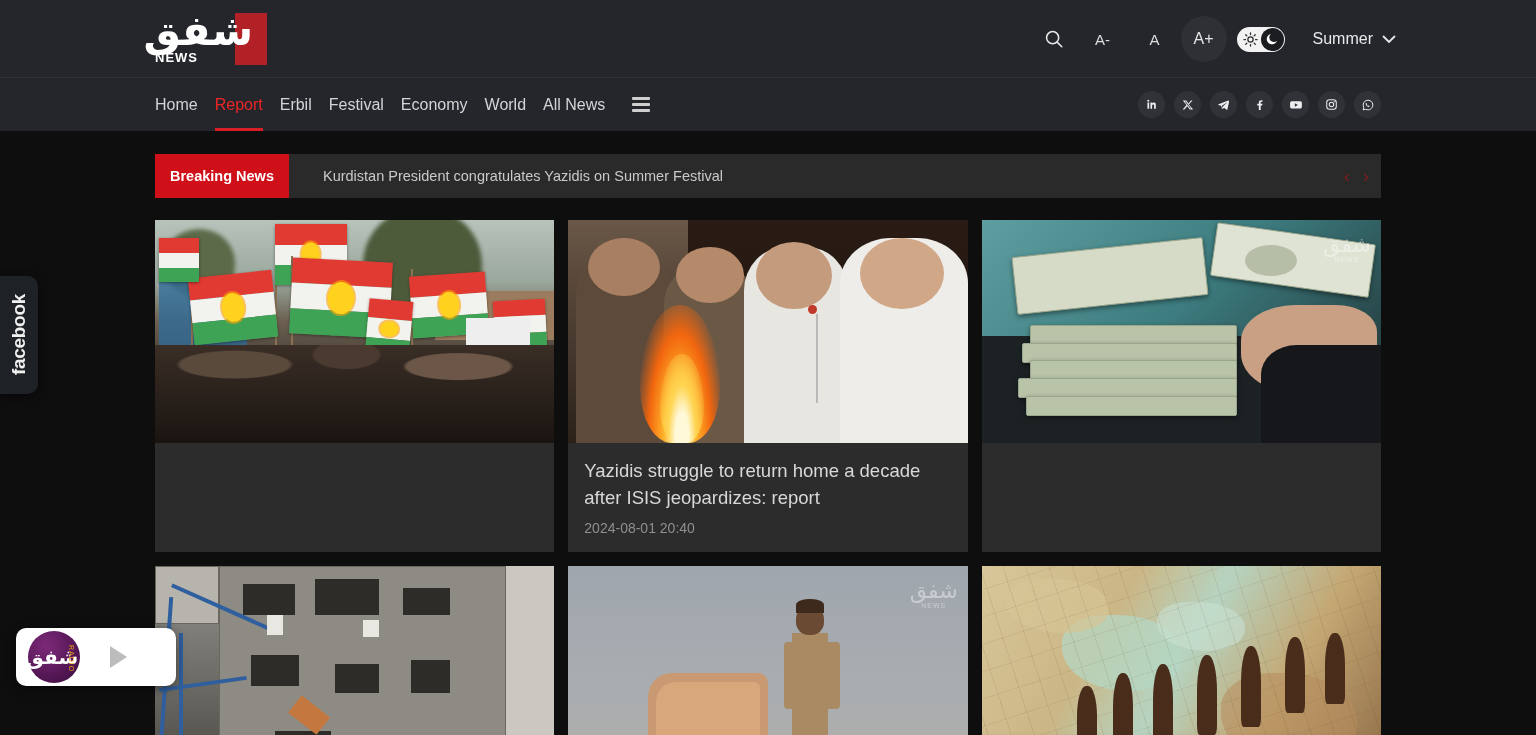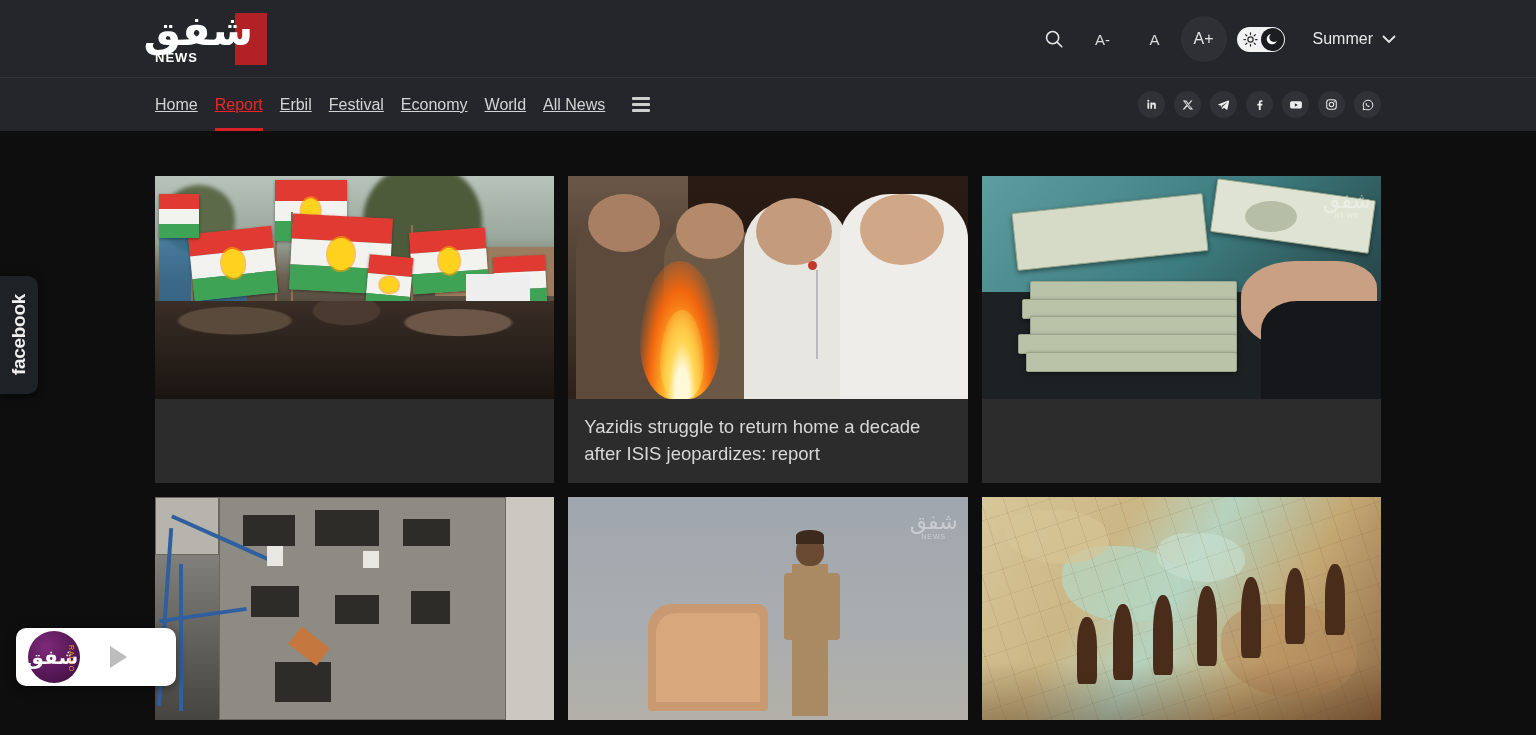--- a/index.html
+++ b/index.html
@@ -69,21 +69,21 @@
   }
 
   
   .nav {
     height: 53px; background: #24262b; display: flex; align-items: center;
     position: relative;
   }
   .nav-links { margin-left: 155px; display: flex; align-items: center; gap: 17px; height: 53px; }
   .nav-link {
     color: #d4d4d4; font-size: 16px; height: 53px; line-height: 53px;
-    position: relative; cursor: pointer; white-space: nowrap; text-decoration: underline;
+    position: relative; cursor: pointer; white-space: nowrap;
   }
   .nav-link.active { color: #ef2525; }
   .nav-link.active::after {
     content: ""; position: absolute; left: 0; right: 0; bottom: 0;
     height: 3px; background: #d81f26;
   }
   .burger { margin-left: 10px; display:flex; flex-direction: column; gap: 3px; cursor: pointer; }
   .burger span { display:block; width: 18px; height: 3px; background: #cfcfcf; border-radius:1px; }
 
   .socials { position: absolute; right: 155px; display: flex; gap: 9px; align-items: center; }
@@ -327,20 +327,28 @@
         <path d="M20.3 12a8.3 8.3 0 0 1-12.2 7.3L3.7 20.3l1-4.3A8.3 8.3 0 1 1 20.3 12z" stroke-linejoin="round"></path>
         <path d="M9 8.4c.3-.1.6 0 .8.4l.6 1.3c.1.3 0 .5-.2.7l-.4.4c.5 1 1.3 1.8 2.3 2.3l.4-.4c.2-.2.4-.3.7-.2l1.3.6c.4.2.5.5.4.8-.3.9-1.3 1.3-2.2 1-2.2-.6-4-2.4-4.6-4.6-.3-.9.1-1.9 1-2.2z" fill="#ededed" stroke="none"></path>
       </svg>
     </div>
   </div>
 </div>
 
 <div class="page">
   <div class="container">
 
+    <div class="breaking">
+      <div class="breaking-tag">Breaking News</div>
+      <div class="breaking-text">Kurdistan President congratulates Yazidis on Summer Festival</div>
+      <div class="breaking-arrows">
+        <div class="bk-arrow">‹</div>
+        <div class="bk-arrow">›</div>
+      </div>
+    </div>
 
     <div class="grid">
 
       <div class="card">
         <div class="thumb">
           <div class="scene sc-flags">
             <div class="tree" style="left:52%;top:-6%;width:30%;height:52%;"></div>
             <div class="tree" style="left:2%;top:4%;width:18%;height:30%;background:#5c6a49;"></div>
             <div style="position:absolute;left:70%;top:32%;width:30%;height:22%;background:#9b7c5e;"></div>
             <div style="position:absolute;left:1%;top:26%;width:22%;height:30%;background:#2e6e9e;opacity:.75;"></div>
@@ -408,20 +416,21 @@
             <div style="position:absolute;left:5%;top:8%;width:18%;height:26%;border-radius:50%;background:#a87f63;"></div>
             <div style="position:absolute;left:27%;top:12%;width:17%;height:25%;border-radius:50%;background:#b58a6b;"></div>
             <div class="ff" style="left:18%;bottom:0;width:20%;height:62%;background:radial-gradient(ellipse at 50% 95%, #fff3b0 0 12%, #ffb62b 28%, #f2660e 55%, rgba(170,40,0,0) 80%);"></div>
             <div class="ff" style="left:23%;bottom:0;width:11%;height:40%;background:radial-gradient(ellipse at 50% 95%, #fff9d8 0 22%, #ffd451 45%, rgba(255,120,0,0) 85%);"></div>
             <div style="position:absolute;left:62%;top:42%;width:2px;height:40%;background:#b9b9b9;"></div>
             <div style="position:absolute;left:60%;top:38%;width:9px;height:9px;border-radius:50%;background:#c0392b;"></div>
           </div>
         </div>
         <div class="card-body">
           <div class="card-title">Yazidis struggle to return home a decade after ISIS jeopardizes: report</div>
+          <div class="card-date">2024-08-01 20:40</div>
         </div>
       </div>
 
       <div class="card">
         <div class="thumb">
           <div class="scene sc-money">
             <div style="position:absolute;left:0;top:52%;width:74%;height:48%;background:#1c2224;"></div>
             <div class="bill" style="left:8%;top:12%;width:48%;height:26%;transform:rotate(-6deg);background:#d6dbc8;"></div>
             <div class="bill g" style="left:12%;top:47%;width:52%;height:9%;"></div>
             <div class="bill g" style="left:10%;top:55%;width:54%;height:9%;"></div>

